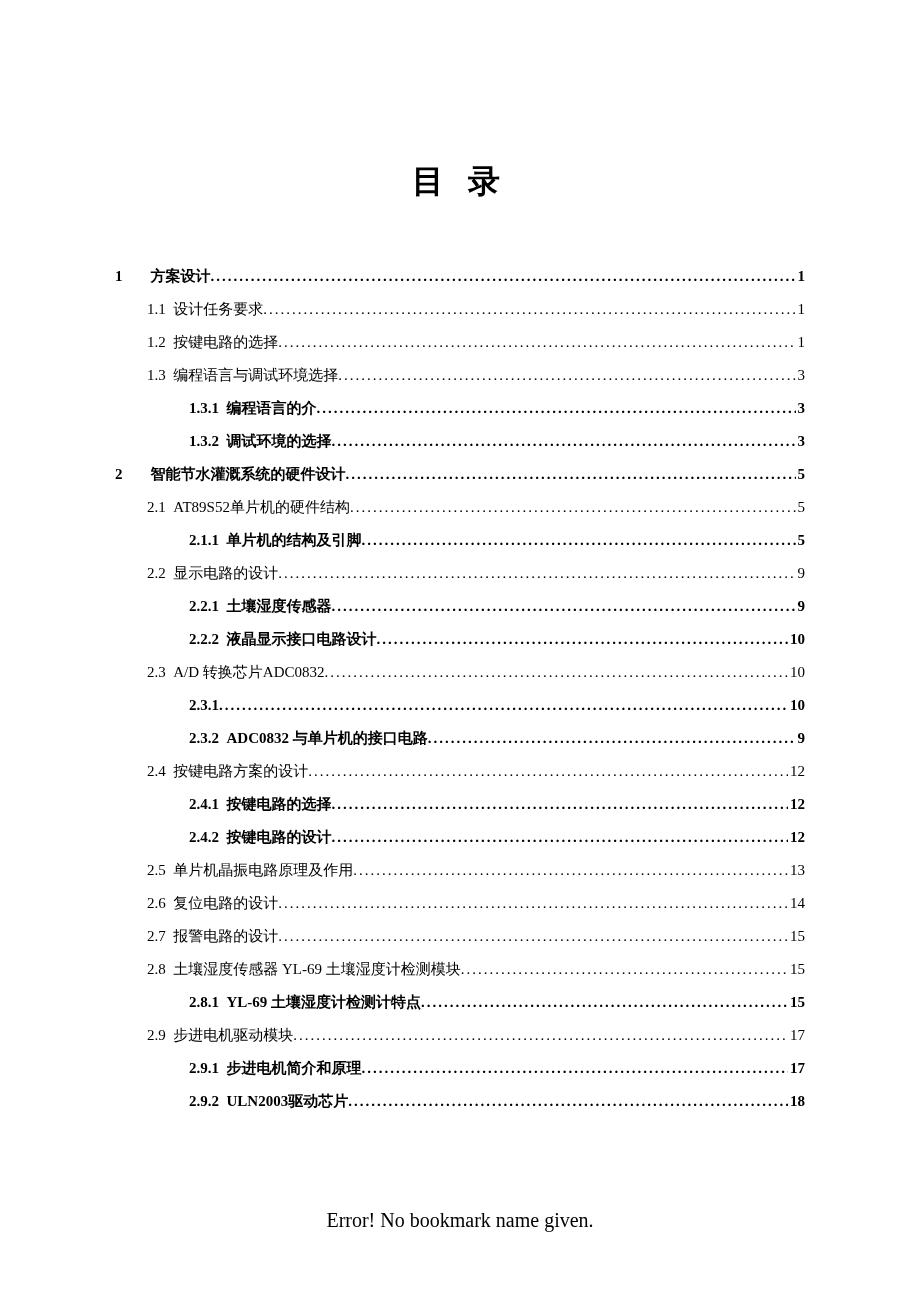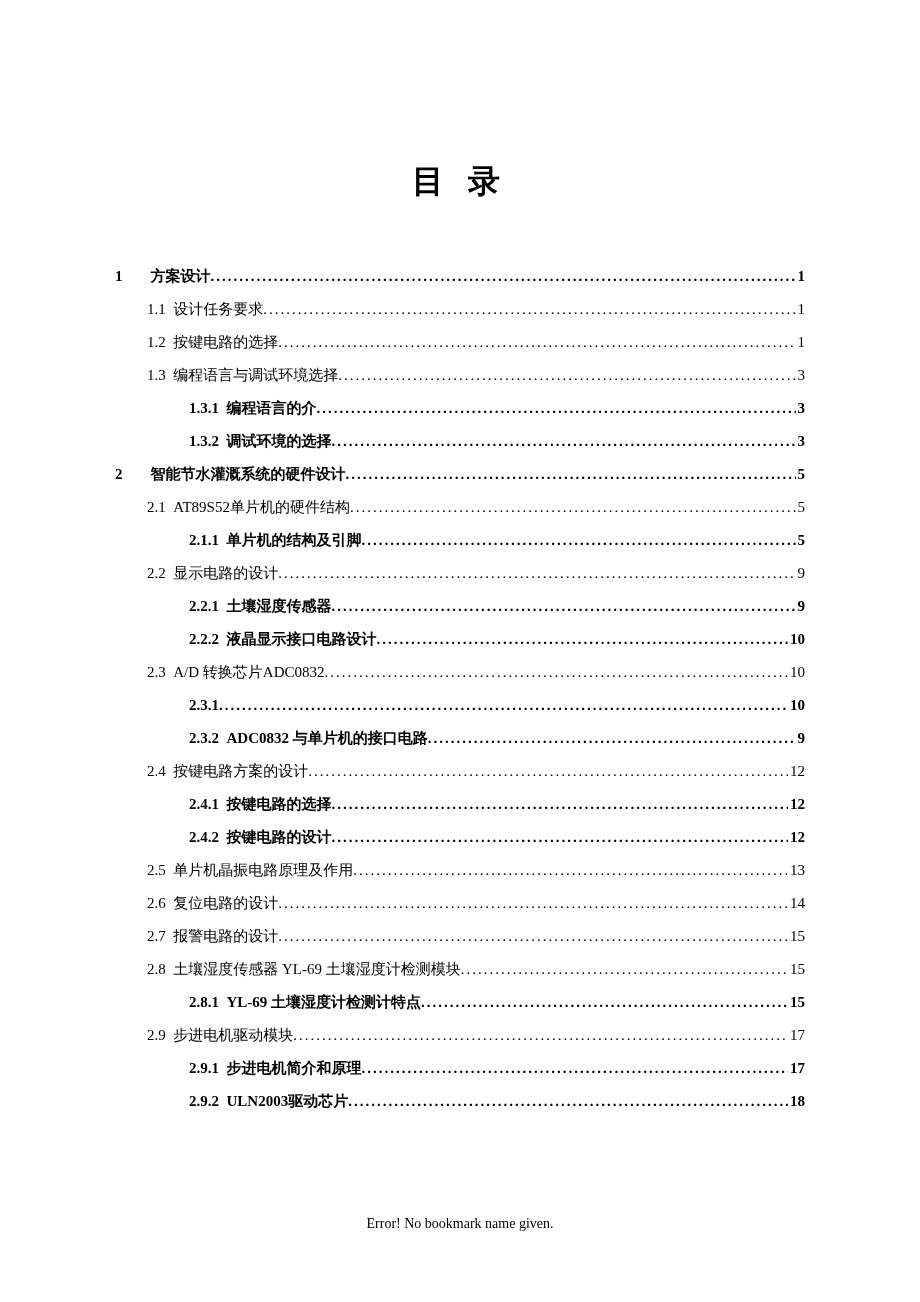--- a/index.html
+++ b/index.html
@@ -50,21 +50,21 @@
     .level-1 .toc-num { width: 28px; }
     .level-2 { padding-left: 32px; font-weight: normal; }
     .level-2 .toc-num { }
     .level-3 { padding-left: 74px; font-weight: bold; }
     .footer-error {
       position: absolute;
       bottom: 70px;
       left: 0;
       width: 100%;
       text-align: center;
-      font-size: 14px;
+      font-size: 20px;
       font-family: "SimSun", "宋体", serif;
     }
   </style>
 </head>
 <body>
 
 <div class="title">目 录</div>
 
 <div id="toc-container">
     <div class="toc-line level-1">

